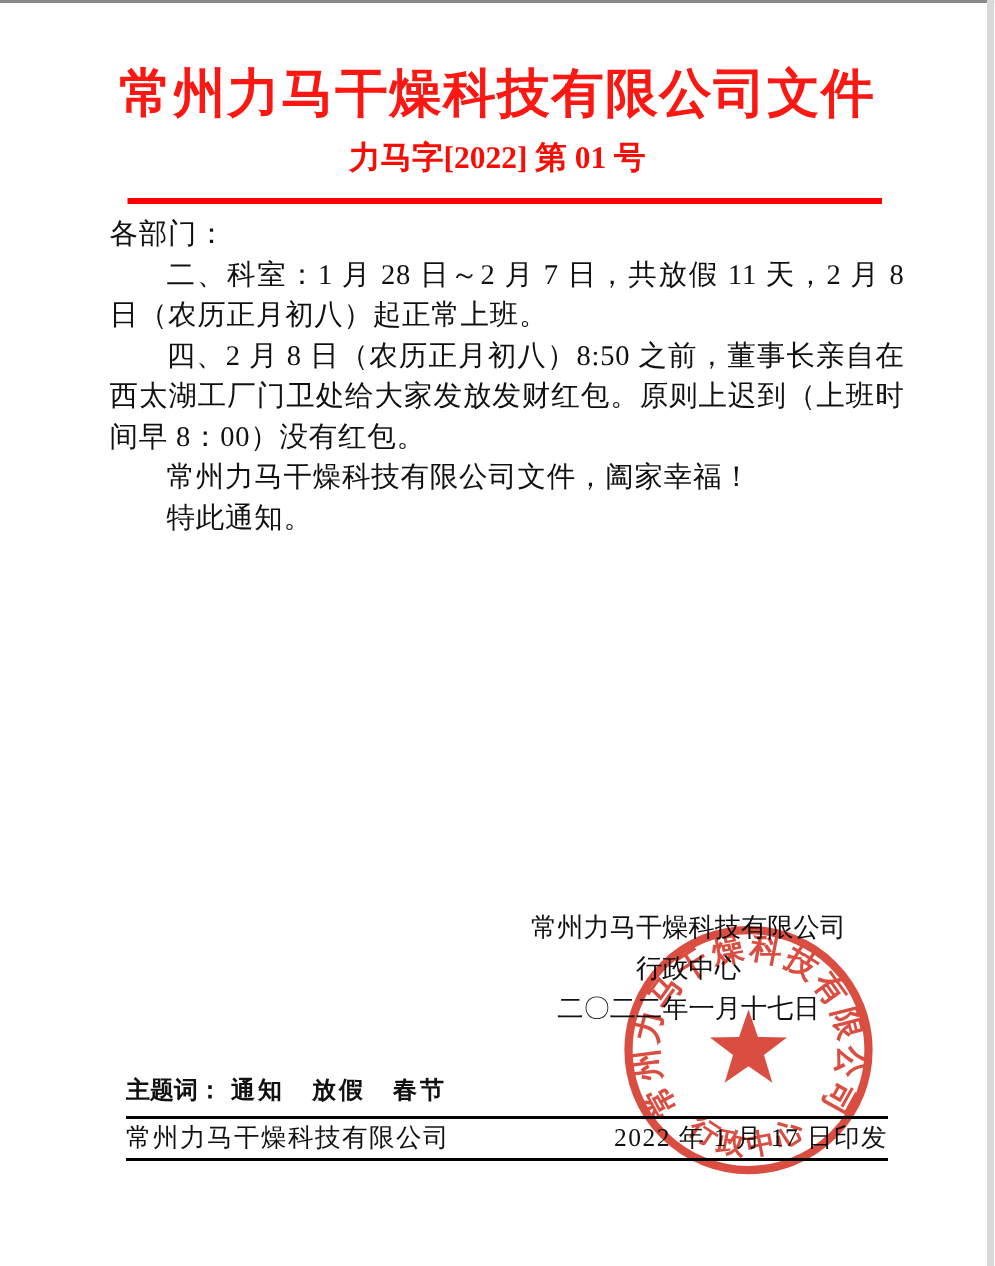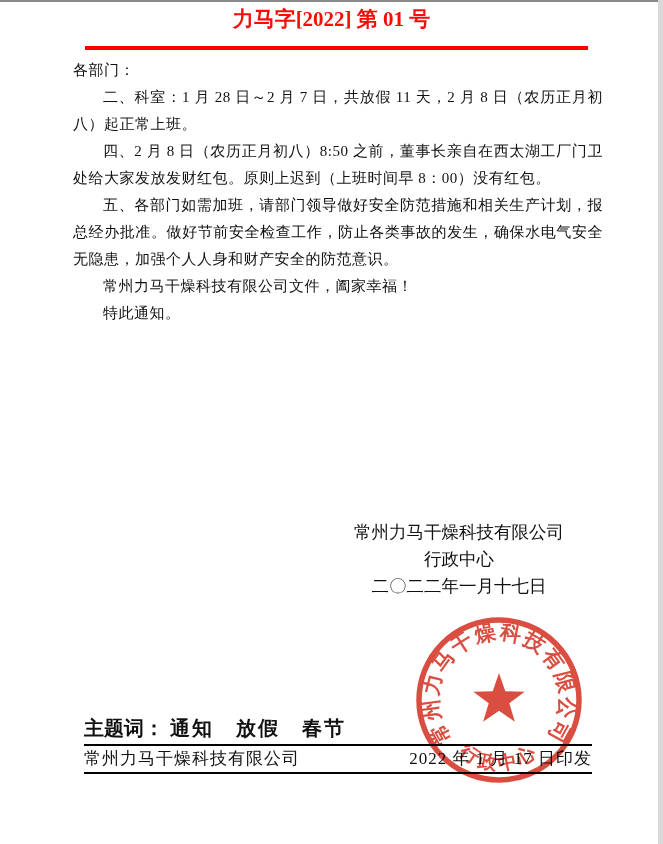--- a/index.html
+++ b/index.html
@@ -11,59 +11,59 @@
   .doc-title{margin:40px 10px 0 10px;text-align:center;color:#fb1712;
              font-family:"Liberation Sans",sans-serif;font-weight:bold;
              font-size:35px;line-height:46px;letter-spacing:1px;}
   .doc-number{margin-top:8px;text-align:center;color:#f70d05;font-weight:bold;
               font-size:21px;line-height:22px;font-family:"Liberation Serif",serif;}
   .red-rule{height:4px;background:#ff0000;margin:16px 0 0 85px;width:503px;}
 
   .notice-title{margin-top:22px;text-align:center;font-family:"Liberation Sans",sans-serif;
                 font-weight:bold;font-size:21px;line-height:26px;color:#000;}
 
-  .body-text{margin:7px 60px 0 73px;font-size:15px;line-height:27px;
+  .body-text{margin:7px 60px 0 73px;font-size:19px;line-height:27px;
              text-align:justify;letter-spacing:0.5px;height:460px;overflow:hidden;}
   .body-text p{margin:0;}
   .indent{text-indent:2em;}
 
   .signature{margin:2px 78px 0 auto;width:252px;text-align:center;
              font-size:17.5px;line-height:27px;}
   .signature div{white-space:nowrap;}
 
   .footer{position:absolute;left:84px;right:71px;top:716px;}
   .kw-row{font-family:"Liberation Sans",sans-serif;font-weight:bold;
-          font-size:20px;line-height:24px;margin-bottom:4px;}
+          font-size:16px;line-height:24px;margin-bottom:4px;}
   .kw-row .kw-values{margin-left:6px;letter-spacing:2px;}
   .fline{border-top:2px solid #000;}
   .company-row{display:flex;justify-content:space-between;align-items:center;
                font-size:17px;line-height:24px;padding:1px 0;letter-spacing:1px;}
 
   .seal{position:absolute;left:411px;top:612px;width:176px;height:176px;
         mix-blend-mode:multiply;opacity:0.9;pointer-events:none;}
   .seal text{font-family:"Liberation Sans",sans-serif;font-weight:bold;}
 </style>
 </head>
 <body>
 
 <div class="page">
   <div class="top-border"></div>
   <div class="right-strip"></div>
 
+  <div class="doc-title">常州力马干燥科技有限公司文件</div>
 
   <div class="doc-number">力马字[2022] 第 01 号</div>
 
   <div class="red-rule"></div>
 
 
   <div class="body-text">
     <p>各部门：</p>
     <p class="indent">二、科室：1 月 28 日～2 月 7 日，共放假 11 天，2 月 8 日（农历正月初八）起正常上班。</p>
     <p class="indent">四、2 月 8 日（农历正月初八）8:50 之前，董事长亲自在西太湖工厂门卫处给大家发放发财红包。原则上迟到（上班时间早 8：00）没有红包。</p>
-    <p class="indent">五、各部门如需加班，请部门领导做好安全防范措施和相关生产计划，报总经办批准。做好节前安全检查工作，防止各类事故的发生，确保水电气安全无隐患，加强个人人身和财产安全的防范意识。</p>
     <p class="indent">常州力马干燥科技有限公司文件，阖家幸福！</p>
     <p class="indent">特此通知。</p>
   </div>
 
   <div class="signature">
     <div>常州力马干燥科技有限公司</div>
     <div>行政中心</div>
     <div>二〇二二年一月十七日</div>
   </div>
 

